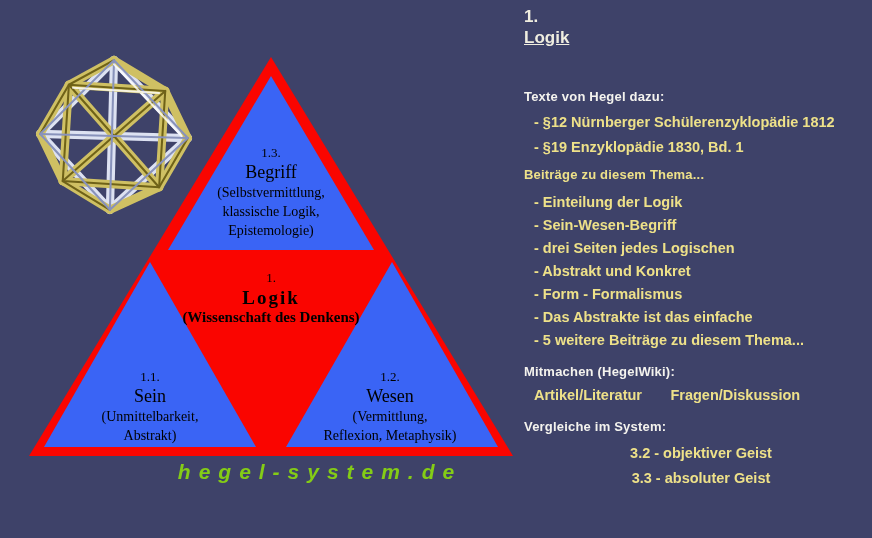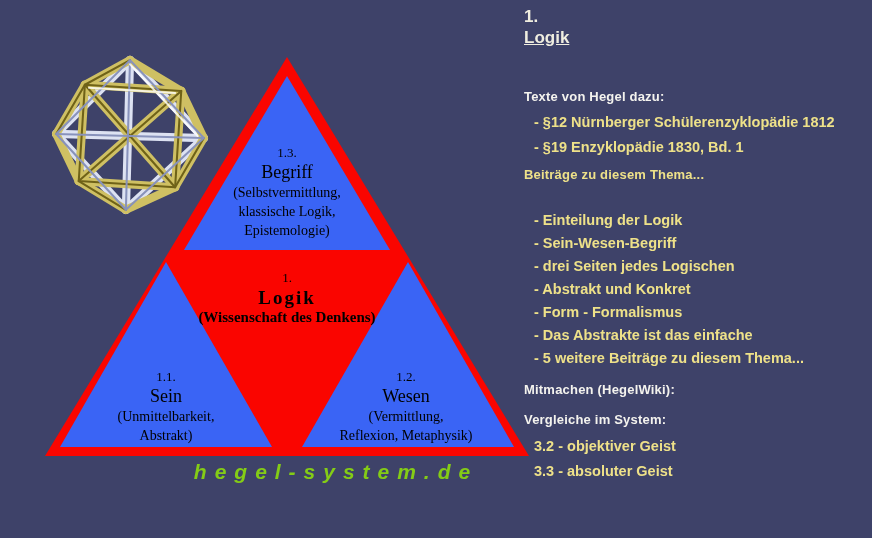--- a/index.html
+++ b/index.html
@@ -2,21 +2,21 @@
 <html><head>
 <meta charset="utf-8">
 <style>
   html,body{margin:0;padding:0;background:#2b2f4e;}
   .screen{
     position:relative;width:872px;height:538px;overflow:hidden;
     background:#3e4269;
     font-family:"Liberation Sans",sans-serif;
   }
   
-  .stage{position:absolute;left:16px;top:0;width:520px;height:538px;}
+  .stage{position:absolute;left:0;top:0;width:520px;height:538px;}
   .triangle-svg{position:absolute;left:0;top:0;}
   .star{position:absolute;left:32px;top:54px;width:164px;height:164px;}
 
   .tri-label{
     position:absolute;text-align:center;color:#000;
     font-family:"Liberation Serif",serif;line-height:19px;font-size:14px;
   }
   .tri-label .num{font-size:13px;}
   .tri-label .name{font-size:18px;line-height:21px;}
   .tri-label.center-label .name{font-weight:bold;letter-spacing:2px;font-size:19px;}
@@ -35,28 +35,28 @@
     text-decoration:underline;display:inline-block;cursor:pointer;}
   .sec-heading{font-size:13px;font-weight:bold;line-height:21px;letter-spacing:0.2px;}
   .sec-heading.white{color:#f4f3ee;}
   .sec-heading.yellow{color:#eee189;}
   .itm{color:#eee189;font-weight:bold;font-size:14.5px;padding-left:10px;cursor:pointer;
     white-space:nowrap;}
   .texte .itm{line-height:25px;}
   .texte{margin-top:38px;}
   .texte .items{margin-top:3px;}
   .beitraege{margin-top:4px;}
-  .beitraege .items{margin-top:24px;}
+  .beitraege .items{margin-top:6px;}
   .beitraege .itm{line-height:23px;}
   .mitmachen{margin-top:9px;}
   .mitmachen .items{margin-top:2px;}
   .mitmachen .itm{display:inline-block;line-height:23px;margin-right:14px;}
   .vergleiche{margin-top:9px;}
   .vergleiche .items{margin-top:4px;}
-  .vergleiche .itm{line-height:25px;}
+  .vergleiche .itm{line-height:25px;text-align:center;}
 </style>
 </head>
 <body>
 
 <div class="screen">
 
   <div class="stage">
 
     <svg class="star" viewBox="0 0 160 160">
       <g fill="none" stroke-linejoin="round" stroke-linecap="round">
@@ -146,20 +146,24 @@
         <div class="itm">- drei Seiten jedes Logischen</div>
         <div class="itm">- Abstrakt und Konkret</div>
         <div class="itm">- Form - Formalismus</div>
         <div class="itm">- Das Abstrakte ist das einfache</div>
         <div class="itm">- 5 weitere Beiträge zu diesem Thema...</div>
       </div>
     </div>
 
     <div class="sec mitmachen">
       <div class="sec-heading white">Mitmachen (HegelWiki):</div>
+      <div class="items">
+        <span class="itm">Artikel/Literatur</span>
+        <span class="itm">Fragen/Diskussion</span>
+      </div>
     </div>
 
     <div class="sec vergleiche">
       <div class="sec-heading white">Vergleiche im System:</div>
       <div class="items">
         <div class="itm">3.2 - objektiver Geist</div>
         <div class="itm">3.3 - absoluter Geist</div>
       </div>
     </div>
 

